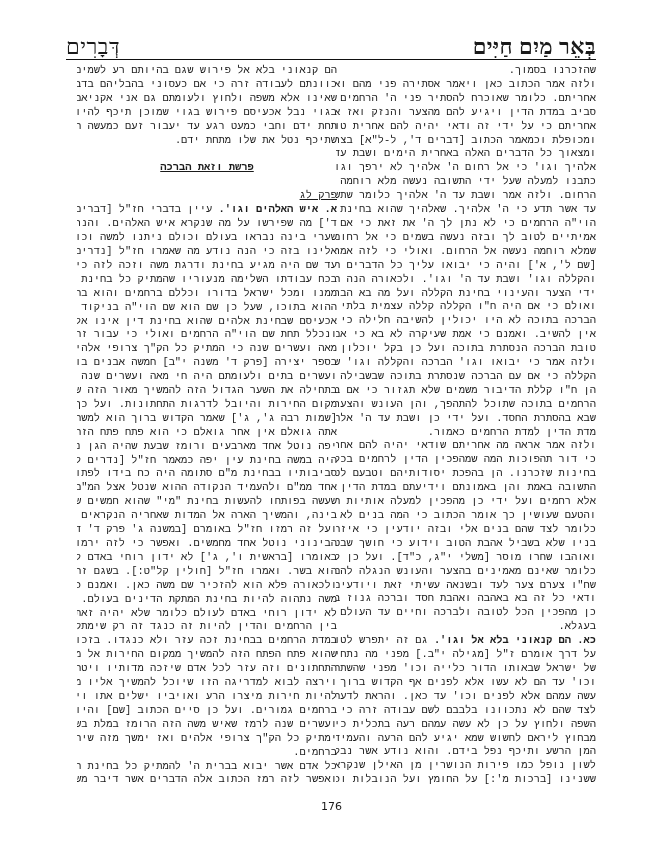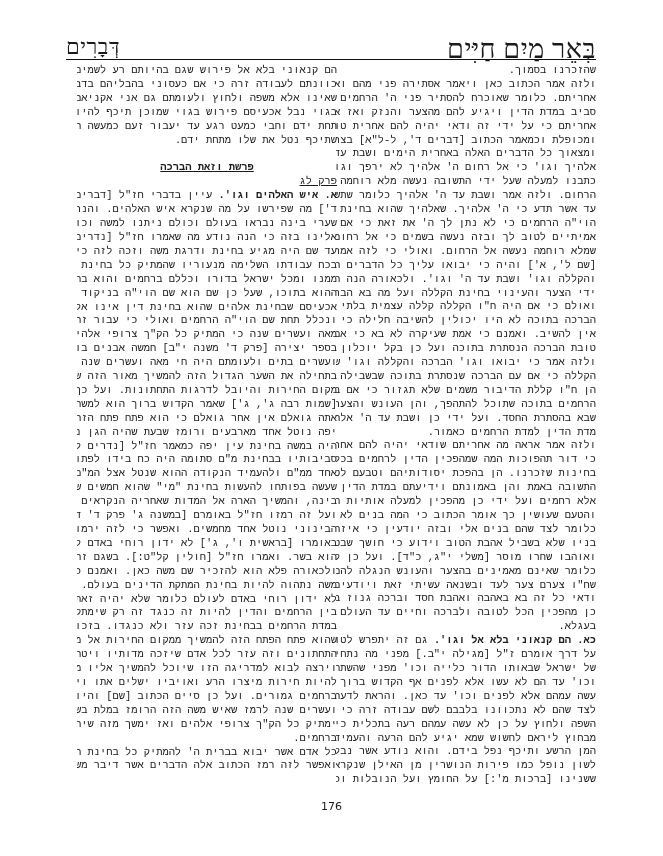--- a/index.html
+++ b/index.html
@@ -1,33 +1,33 @@
 <!DOCTYPE html>
 <html><head>
 <meta charset="utf-8">
 <style>
   html, body { margin: 0; padding: 0; background: #ffffff; }
   body { width: 663px; height: 856px; position: relative; overflow: hidden;
          font-family: "DejaVu Serif", "Liberation Serif", serif; color: #1a1a1a; }
   .page { position: absolute; left: 0; top: 0; width: 663px; height: 856px; }
   .header { position: absolute; left: 66px; top: 38px; width: 530px; height: 21px;
             border-bottom: 1.5px solid #111; direction: rtl; }
-  .header .right-title { position: absolute; right: 0; top: -4px; font-size: 27px;
-            font-family: "Liberation Serif", serif; font-weight: normal; letter-spacing: 0.5px; }
+  .header .right-title { position: absolute; right: 0; top: -4px; font-size: 22px;
+            font-family: "Liberation Serif", serif; font-weight: bold; letter-spacing: 0.5px; }
   .header .left-title { position: absolute; left: 0; top: -4px; font-size: 22px;
             font-family: "Liberation Serif", serif; letter-spacing: 0.5px; }
   .col { position: absolute; top: 64px; width: 260px; direction: rtl; text-align: justify;
          font-family: Liberation Mono, monospace; font-size: 10.4px; line-height: 13.9px; }
   .col.right { right: 67px; }
   .col.left { left: 77px; }
   .col .line { display: block; text-align: justify; text-align-last: justify; white-space: nowrap; overflow: hidden; }
   .col .line.last { text-align-last: right; }
   .lead { font-weight: bold; }
   .parasha { text-align: left; text-align-last: center !important; font-weight: bold;
-             text-decoration: underline; margin-top: 14px; display: block; }
+             text-decoration: underline; margin-top: 14px; margin-bottom: 14px; display: block; }
   .perek { text-decoration: underline; text-align-last: right !important; display: block; }
   .page-number { position: absolute; left: 0; width: 663px; top: 800px; text-align: center;
                  font-family: "DejaVu Sans", sans-serif; font-size: 11px; }
 </style>
 </head>
 <body>
 
 <div class="page">
 
   <div class="header">

